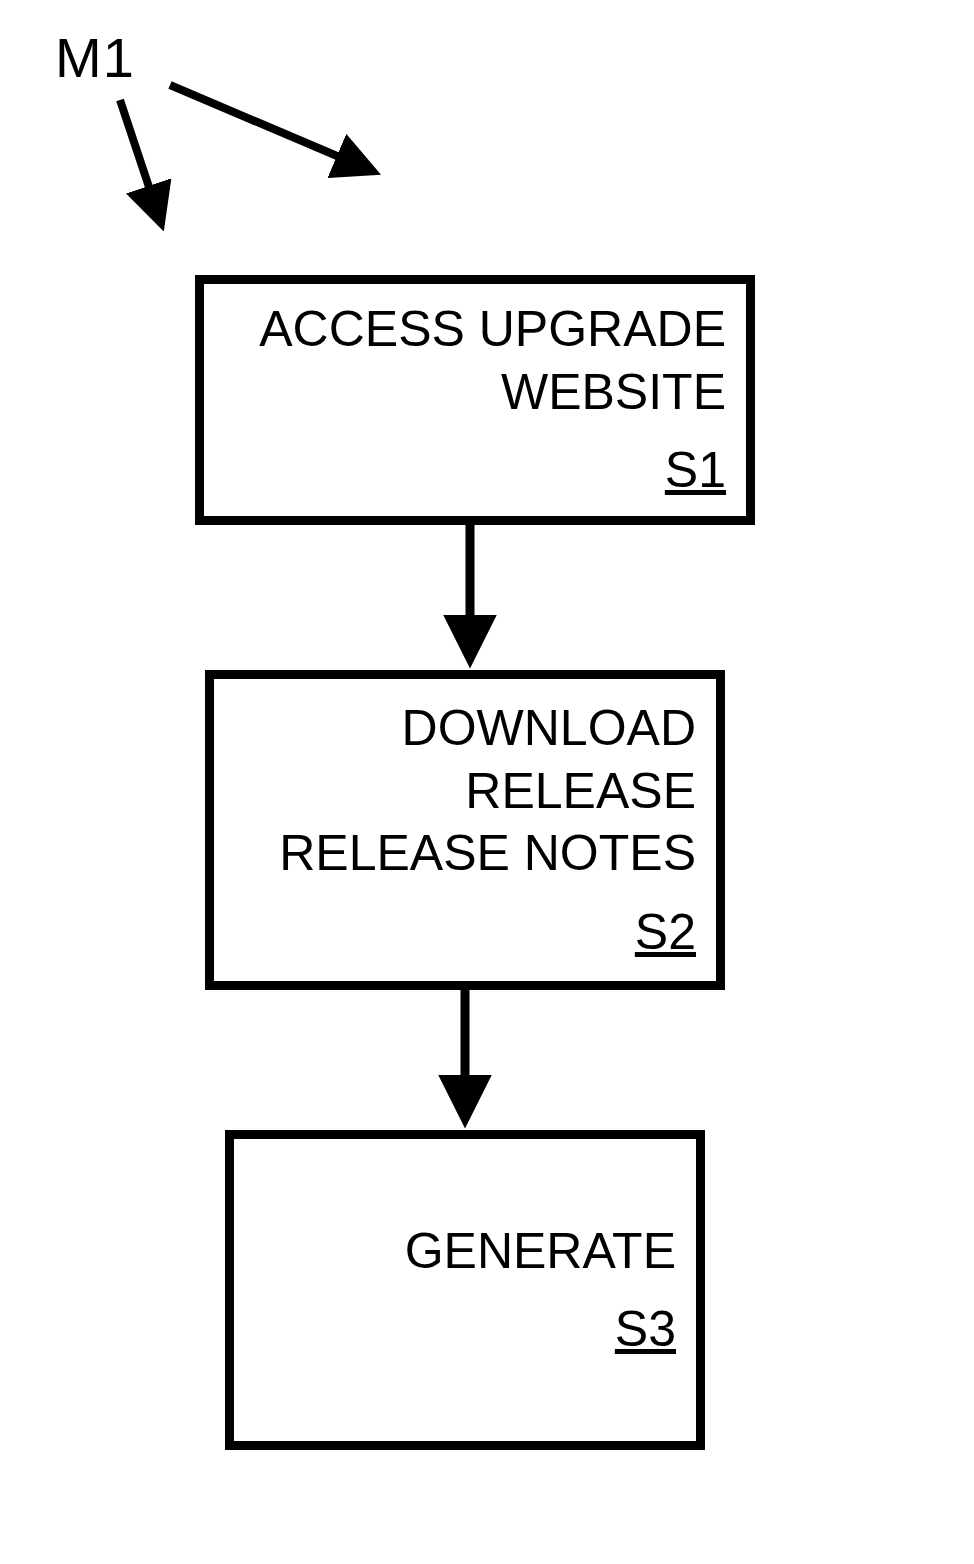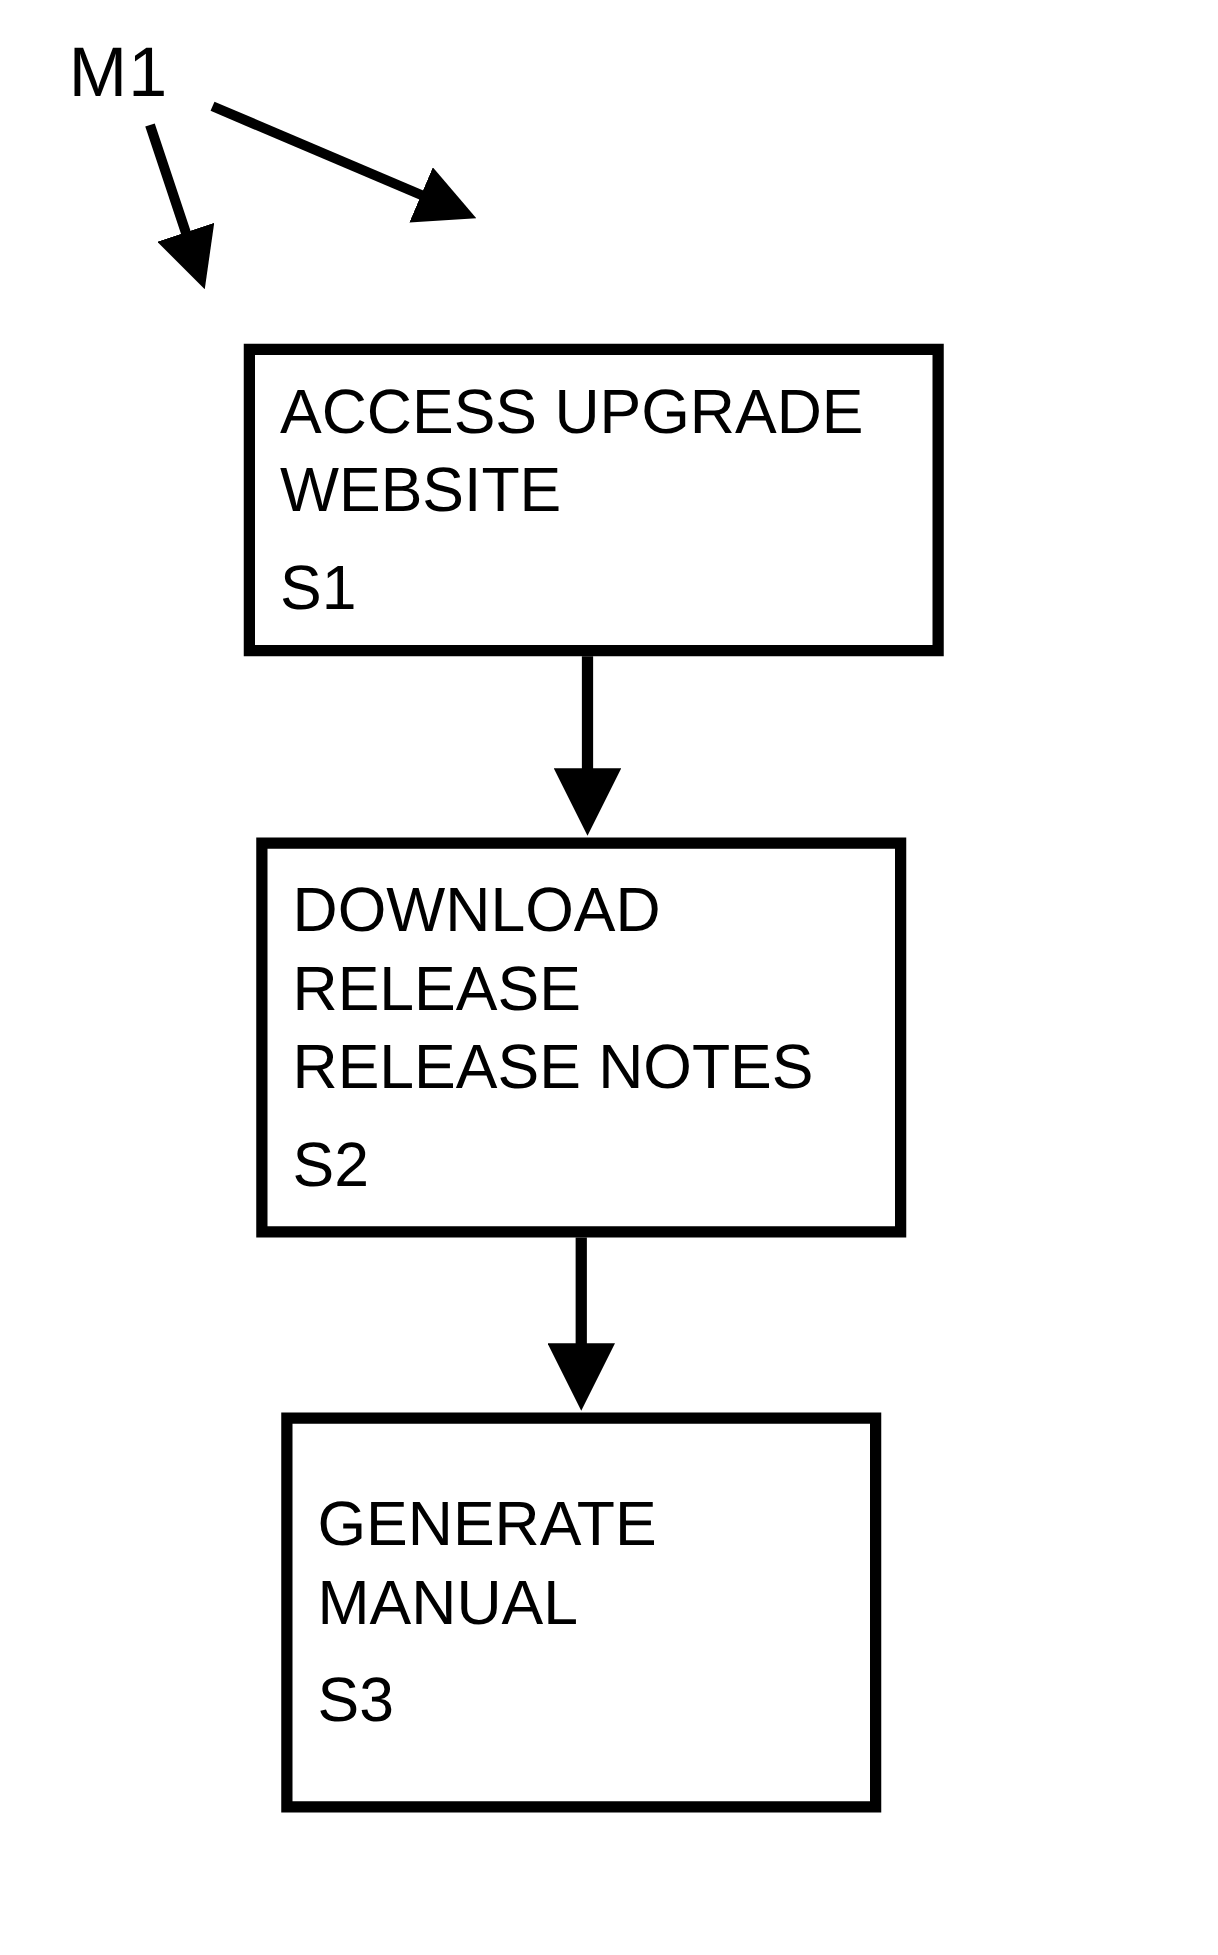--- a/index.html
+++ b/index.html
@@ -24,29 +24,29 @@
     color: #000;
     letter-spacing: 1px;
   }
   .box {
     position: absolute;
     border: 9px solid #000;
     box-sizing: border-box;
     text-align: center;
     display: flex;
     flex-direction: column;
-    align-items: flex-start;
+    align-items: flex-end;
     justify-content: center;
     font-size: 50px;
     color: #000;
     line-height: 1.25;
     padding: 25px 20px;
   }
   .box .line { display: block; white-space: nowrap; }
-  .box .ref { margin-top: 16px; }
+  .box .ref { text-decoration: underline; margin-top: 16px; }
   svg.overlay {
     position: absolute;
     left: 0; top: 0;
     width: 974px;
     height: 1564px;
     pointer-events: none;
   }
 </style>
 </head>
 <body>
@@ -63,21 +63,20 @@
 
   <div class="box" style="left:205px; top:670px; width:520px; height:320px;">
     <span class="line">DOWNLOAD</span>
     <span class="line">RELEASE</span>
     <span class="line">RELEASE NOTES</span>
     <span class="line ref">S2</span>
   </div>
 
   <div class="box" style="left:225px; top:1130px; width:480px; height:320px;">
     <span class="line">GENERATE</span>
-    <span class="line">MANUAL</span>
     <span class="line ref">S3</span>
   </div>
 
   <svg class="overlay" viewBox="0 0 974 1564">
     <defs>
       <marker id="arrowhead" markerWidth="6" markerHeight="6" refX="4.5" refY="3" orient="auto">
         <path d="M0,0 L6,3 L0,6 Z" fill="#000"></path>
       </marker>
     </defs>
 

